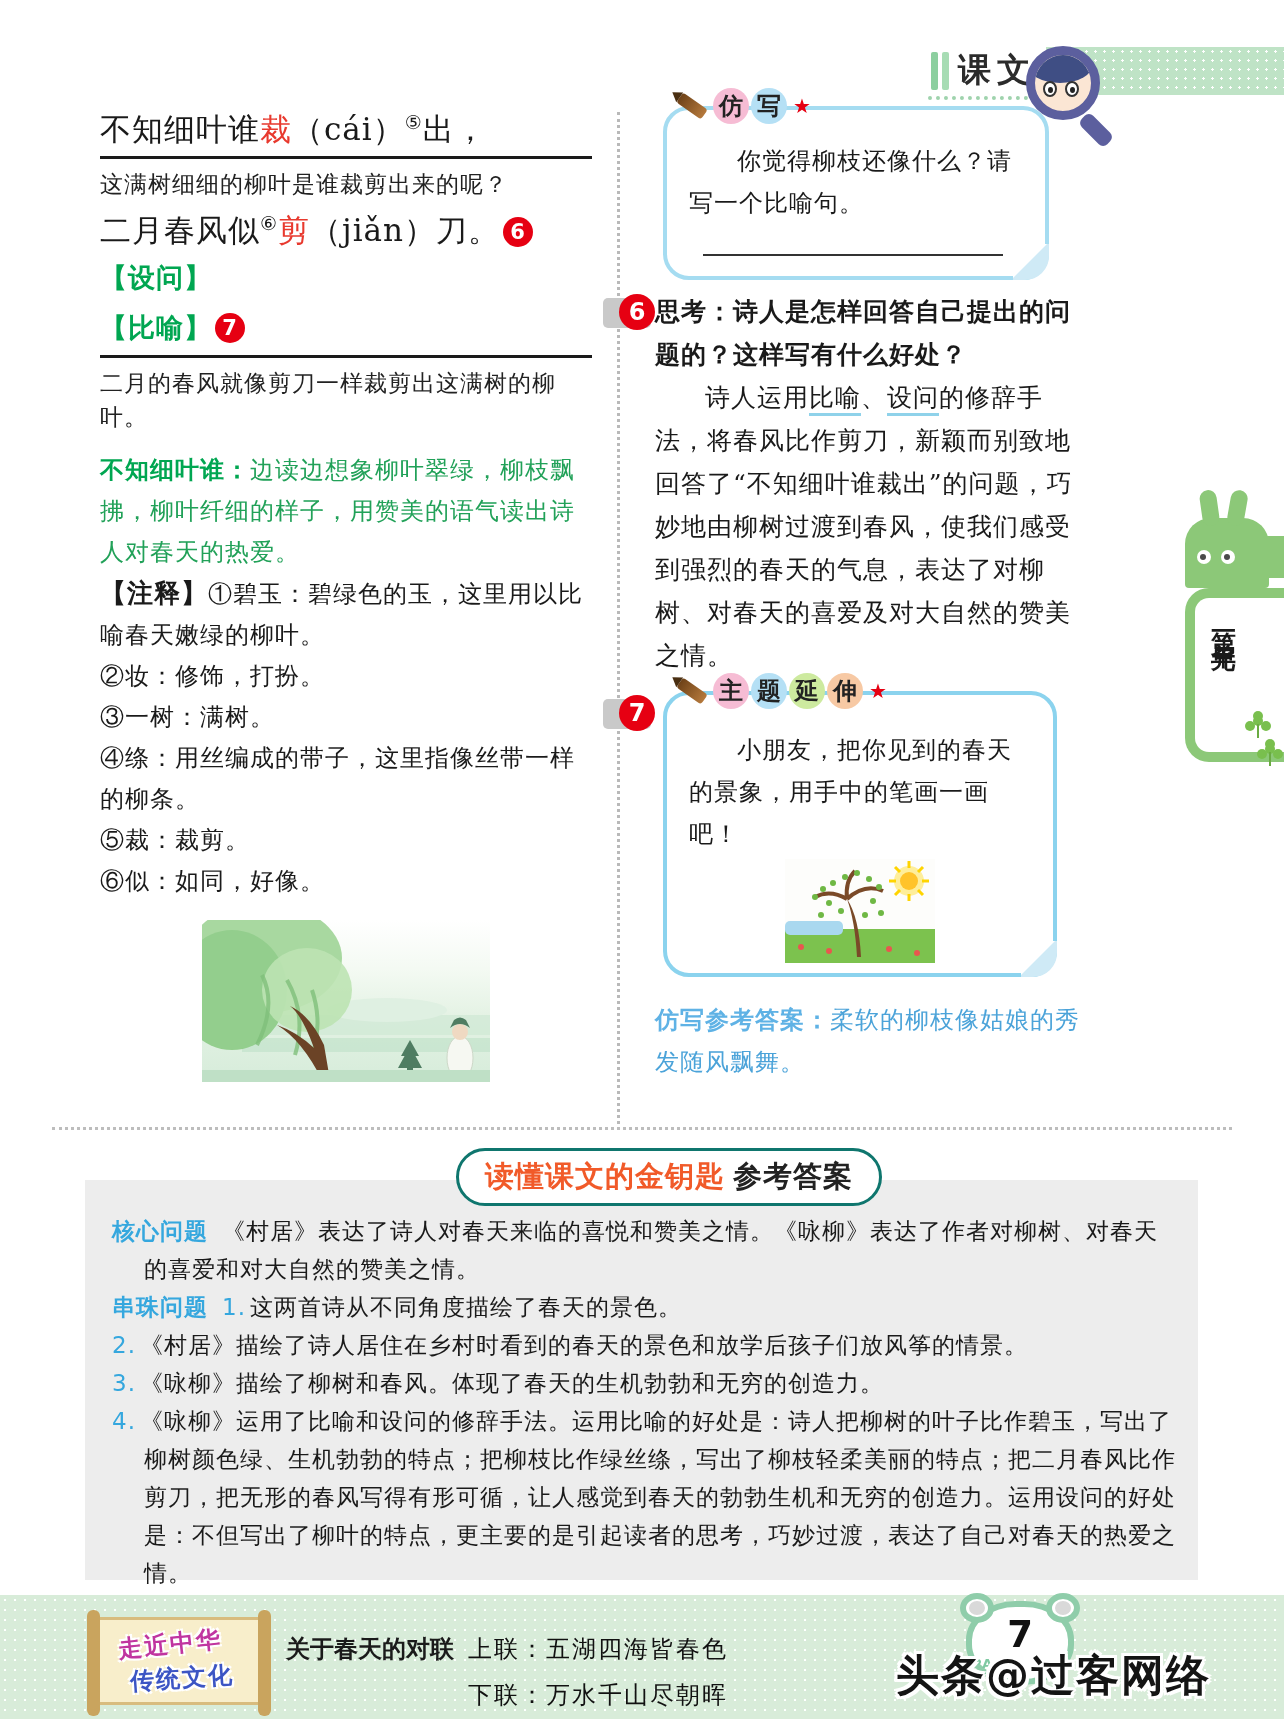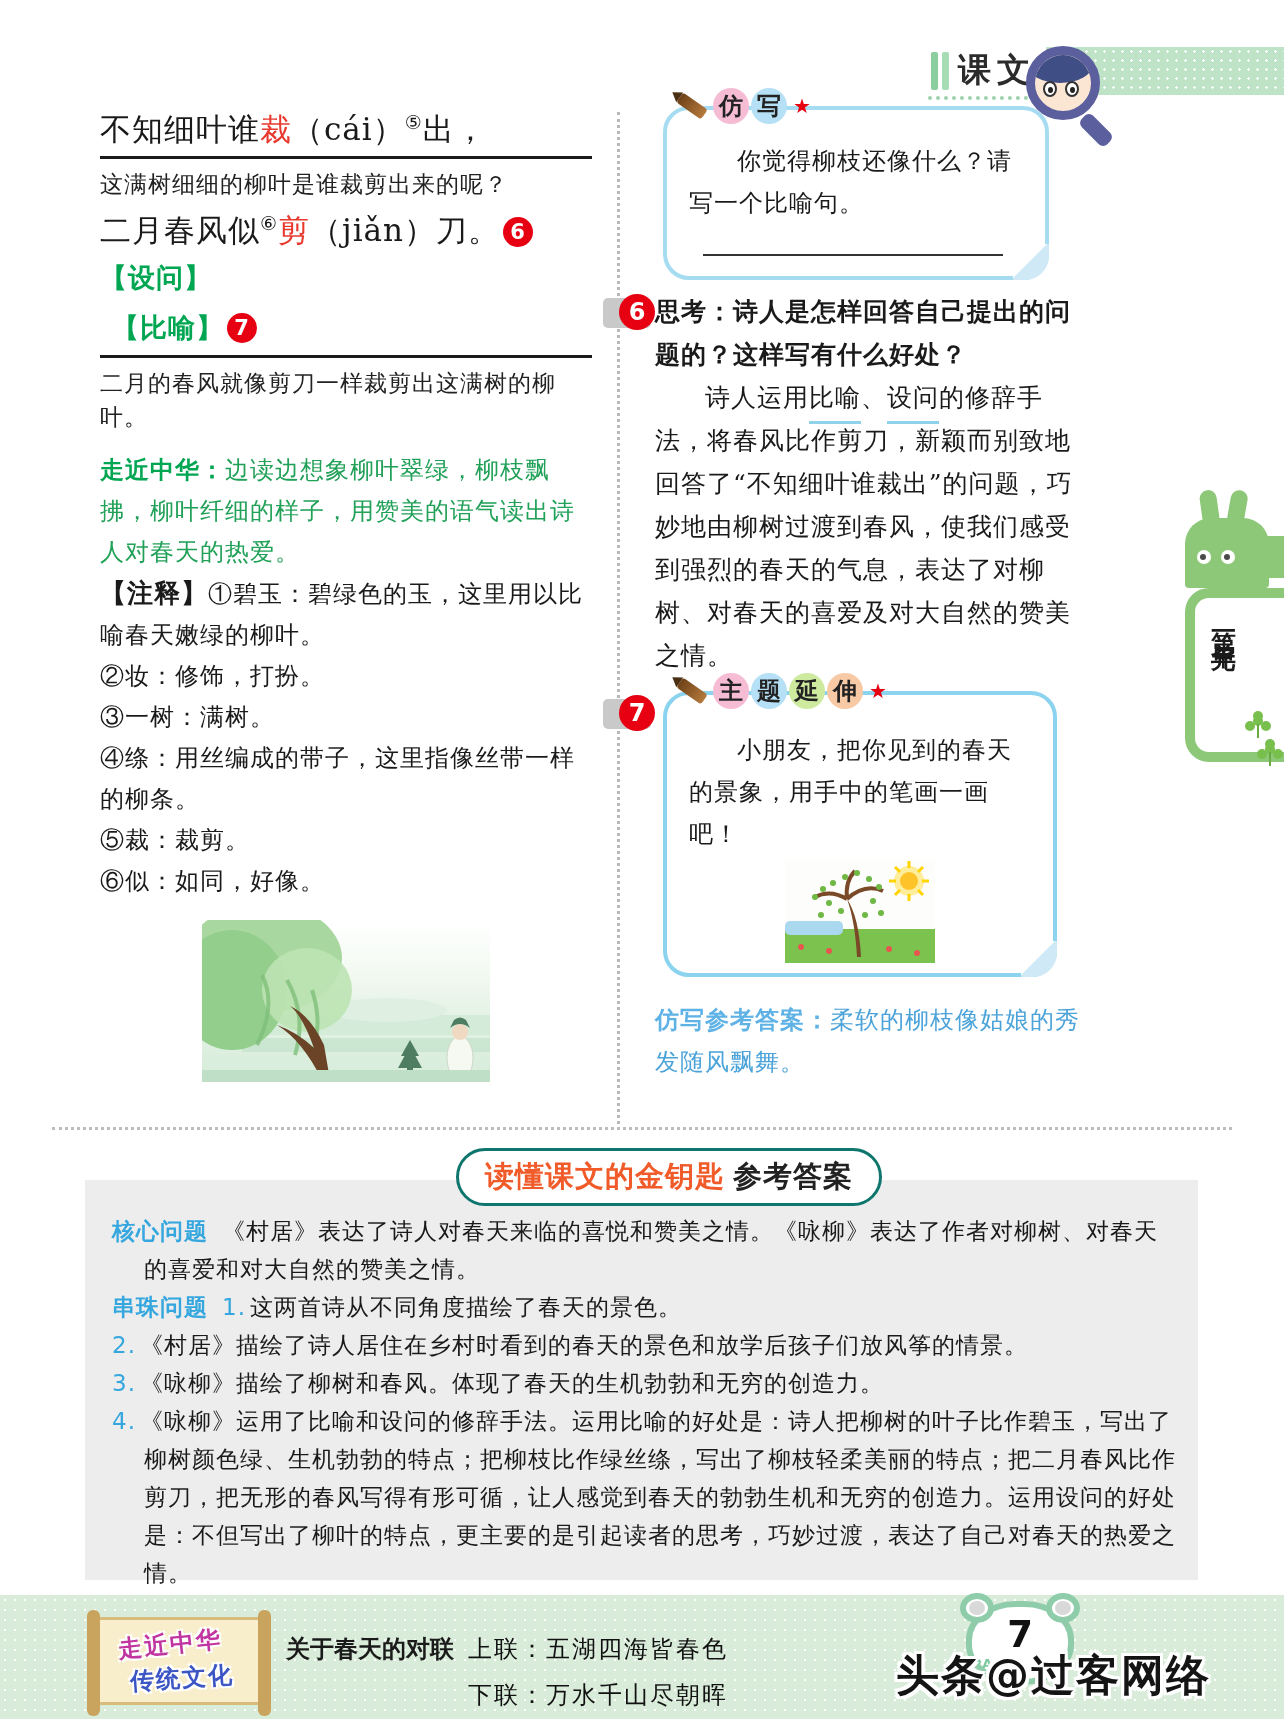--- a/index.html
+++ b/index.html
@@ -69,21 +69,21 @@
   .curl:after { content:""; position:absolute; left:0; top:0; border-top:34px solid #fff; border-right:34px solid transparent; }
   .tips { margin-top:16px; font-family:"DejaVu Sans", sans-serif; font-size:24px; line-height:40px; color:#4c4c4c; }
   .tips-label { color:#63b5e6; font-weight:bold; }
   .qa-block { position:relative; margin-top:10px; }
   .side-marker { position:absolute; left:-52px; top:4px; width:56px; height:38px; }
   .sm-tab { position:absolute; left:0; top:4px; width:48px; height:30px; background:#c9c9c9; border-radius:5px; }
   .sm-num { position:absolute; left:16px; top:0; width:36px; height:36px; background:#e60012; color:#fff;
     border-radius:50%; font:bold 24px/36px "DejaVu Sans", sans-serif; text-align:center; }
   .question { font-size:25px; line-height:43px; font-weight:bold; letter-spacing:1px; }
   .answer-para { font-size:25px; line-height:43px; letter-spacing:1px; text-indent:2em; }
-  .u-blue { border-bottom:3px solid #8fd2ea; padding-bottom:9px; }
+  .u-blue { border-bottom:3px solid #8fd2ea; padding-bottom:1px; }
   .theme-box { width:394px; min-height:252px; margin-left:8px; padding:34px 22px 10px; border-color:#8bd3ee; }
   .spring-art { position:relative; width:150px; height:104px; margin:4px auto 0; background:#fdfdfb; overflow:hidden; }
   .fx-ans { margin-top:22px; font-size:24px; line-height:42px; color:#4ba3d9; letter-spacing:1px; }
   .fx-ans-label { font-family:"DejaVu Sans", sans-serif; font-weight:bold; color:#5fb2e5; }
 
   
   .unit-tab { position:absolute; left:1185px; top:492px; width:99px; height:270px; }
   .tab-head { position:absolute; left:0; top:26px; width:84px; height:70px; background:#8cc878; border-radius:26px 26px 4px 4px; }
   .tab-ear { position:absolute; width:17px; height:36px; background:#8cc878; border-radius:9px; top:-28px; }
   .tab-ear.ear1 { left:16px; transform:rotate(-8deg); } .tab-ear.ear2 { left:44px; transform:rotate(10deg); }
@@ -169,28 +169,28 @@
 
   <div class="col-left">
     <div class="poem-line">
       <span>不知细叶谁</span><span class="red">裁</span><span>（cái）</span><span class="sup">⑤</span><span>出，</span>
     </div>
     <div class="hrline"></div>
     <div class="trans">这满树细细的柳叶是谁裁剪出来的呢？</div>
     <div class="poem-line" style="margin-top:6px;">
       <span>二月春风似</span><span class="sup">⑥</span><span class="red">剪</span><span>（jiǎn）</span><span>刀。</span><span class="inline-num">6</span><span class="tag-green">【设问】</span>
     </div>
-    <div class="poem-line" style="margin-top:2px;margin-left:12px;">
+    <div class="poem-line" style="margin-top:2px;">
       <span class="tag-green">【比喻】</span><span class="inline-num">7</span>
     </div>
     <div class="hrline"></div>
     <div class="trans">二月的春风就像剪刀一样裁剪出这满树的柳叶。</div>
 
     <div class="guide">
-      <span class="guide-label">走近中华：</span><span>边读边想象柳叶翠绿，柳枝飘拂，柳叶纤细的样子，用赞美的语气读出诗人对春天的热爱。</span>
+      <span class="guide-label">不知细叶谁：</span><span>边读边想象柳叶翠绿，柳枝飘拂，柳叶纤细的样子，用赞美的语气读出诗人对春天的热爱。</span>
     </div>
 
     <div class="notes">
       <div><span class="note-label">【注释】</span><span>①碧玉：碧绿色的玉，这里用以比喻春天嫩绿的柳叶。</span></div>
       <div>②妆：修饰，打扮。</div>
       <div>③一树：满树。</div>
       <div>④绦：用丝编成的带子，这里指像丝带一样的柳条。</div>
       <div>⑤裁：裁剪。</div>
       <div>⑥似：如同，好像。</div>
     </div>

